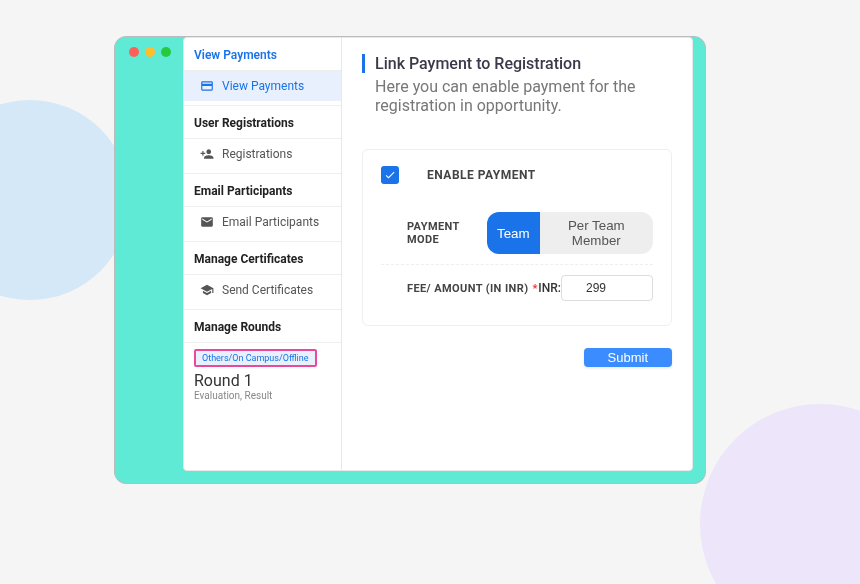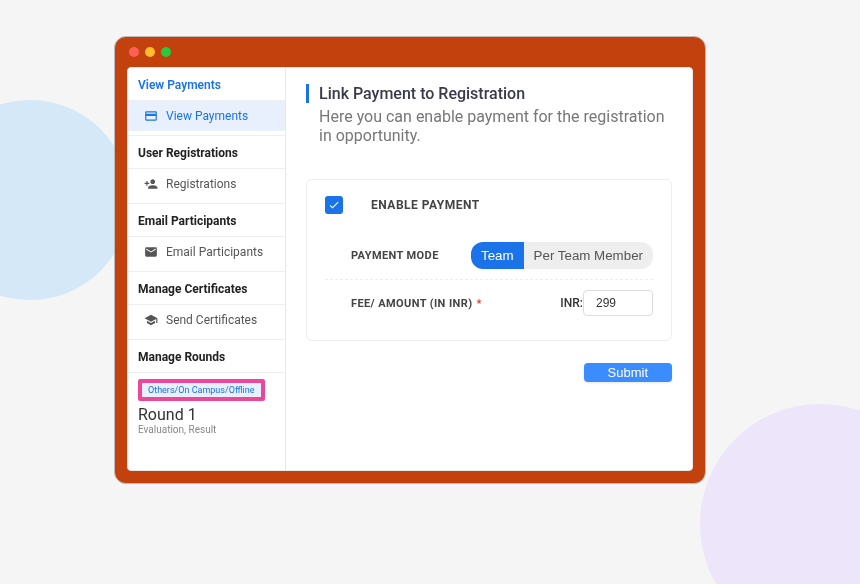--- a/index.html
+++ b/index.html
@@ -30,27 +30,27 @@
     right: -80px;
     bottom: -60px;
     z-index: 0;
   }
   .window {
     position: absolute;
     left: 114px;
     top: 36px;
     width: 592px;
     height: 448px;
-    background: #c2410c;
+    background: #5eead4;
     border: 1px solid #bbb;
     border-radius: 12px;
     z-index: 1;
     overflow: hidden;
     display: flex;
-    flex-direction: column;
+    flex-direction: row;
   }
   .titlebar {
     height: 30px;
     display: flex;
     align-items: center;
     padding-left: 14px;
     gap: 6px;
   }
   .dot { width: 10px; height: 10px; border-radius: 50%; }
   .dot.red { background: #ff5f56; }
@@ -93,21 +93,21 @@
     color: #1a73e8;
   }
   .sb-section { border-bottom: 1px solid #eee; padding-bottom: 4px;}
   .icon { width: 14px; height: 14px; flex-shrink: 0; fill: currentColor; }
   .round-tag {
     display: inline-block;
     background: #e8f0fe;
     color: #1a73e8;
     font-size: 9px;
     padding: 2px 6px;
-    border: 4px solid #ec4899;
+    border: 2px solid #ec4899;
     border-radius: 2px;
     margin: 6px 10px 2px 10px;
   }
   .round-name { padding: 2px 10px 0 10px; font-size: 16px; color: #333; }
   .round-sub { padding: 0 10px 6px 10px; font-size: 10px; color: #888; }
   .main {
     flex: 1;
     padding: 16px 20px;
     overflow-y: auto;
   }
@@ -184,24 +184,24 @@
   .toggle-btn.active {
     background: #1a73e8;
     color: #fff;
   }
   .fee-input-wrap {
     display: flex;
     align-items: center;
   }
   .inr-label { font-size: 12px; color: #333; font-weight:500;}
   .fee-input {
-    width: 70px;
+    width: 92px;
     border: 1px solid #ddd;
     border-radius: 4px;
-    padding: 5px 12px;
+    padding: 5px 24px;
     font-size: 12px;
     color: #333;
   }
   .submit-row {
     display: flex;
     justify-content: flex-end;
     margin-top: 22px;
   }
   .submit-btn {
     background: #3b8cff;

